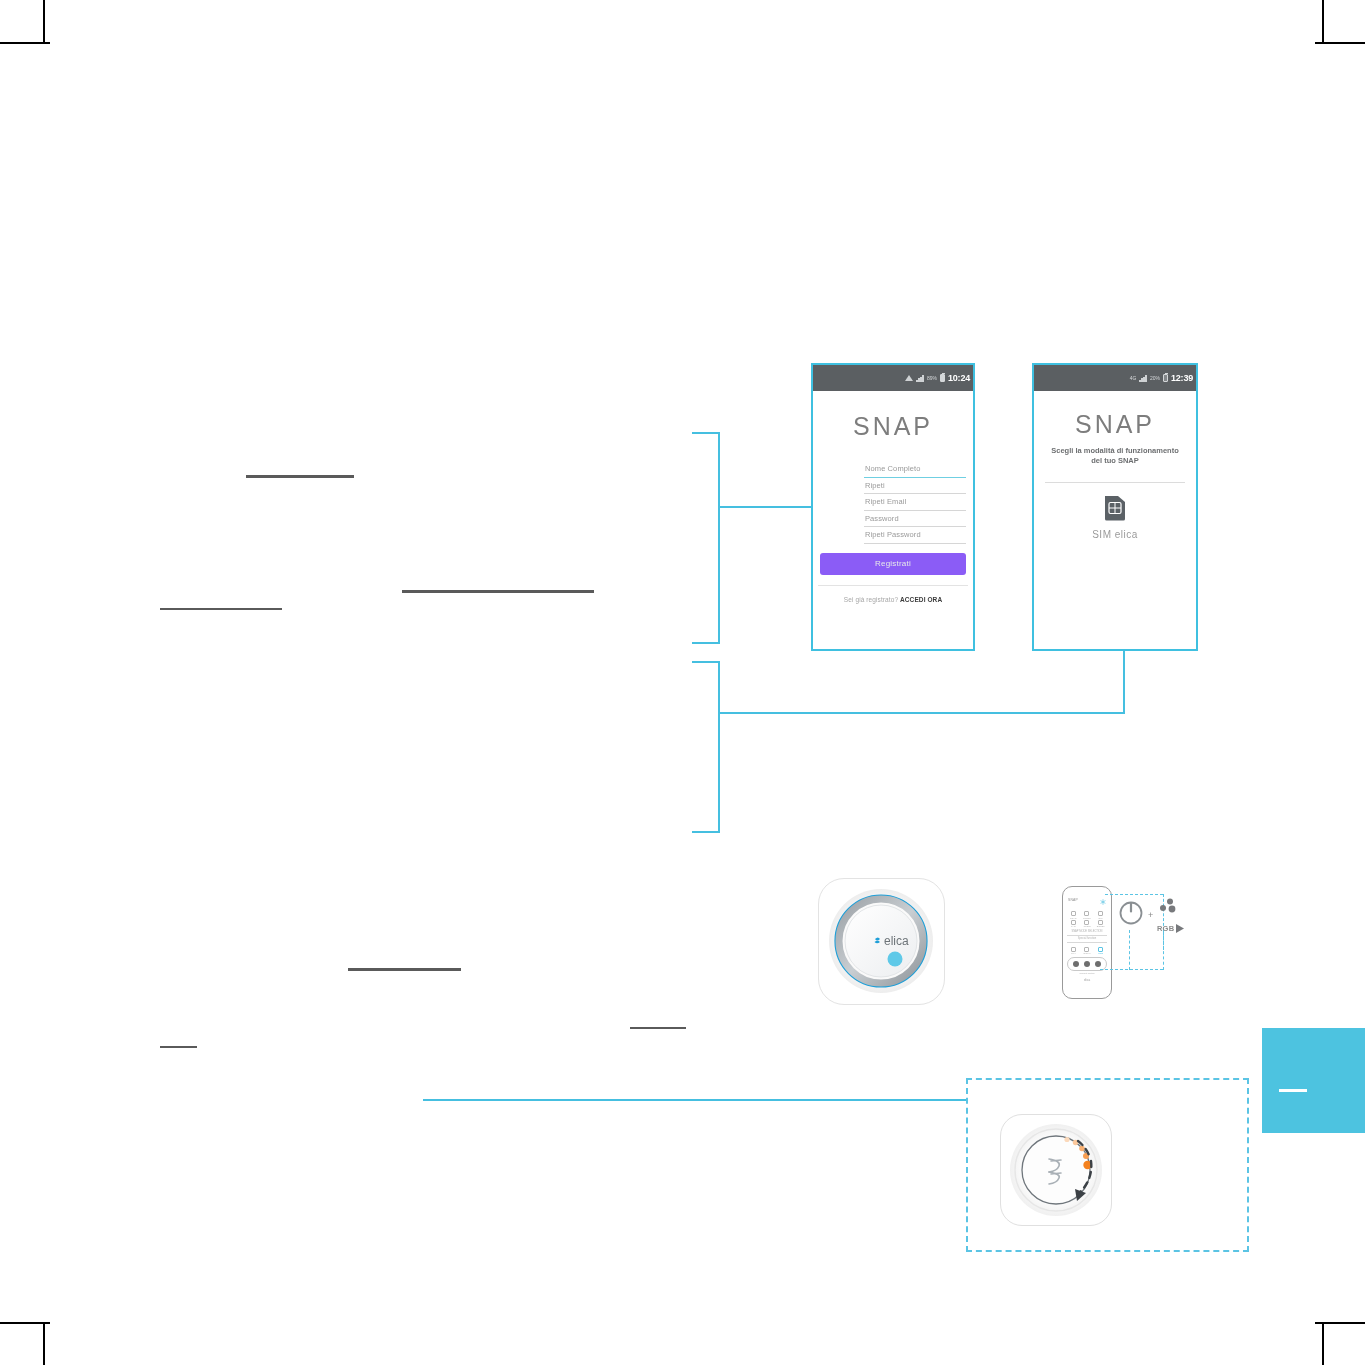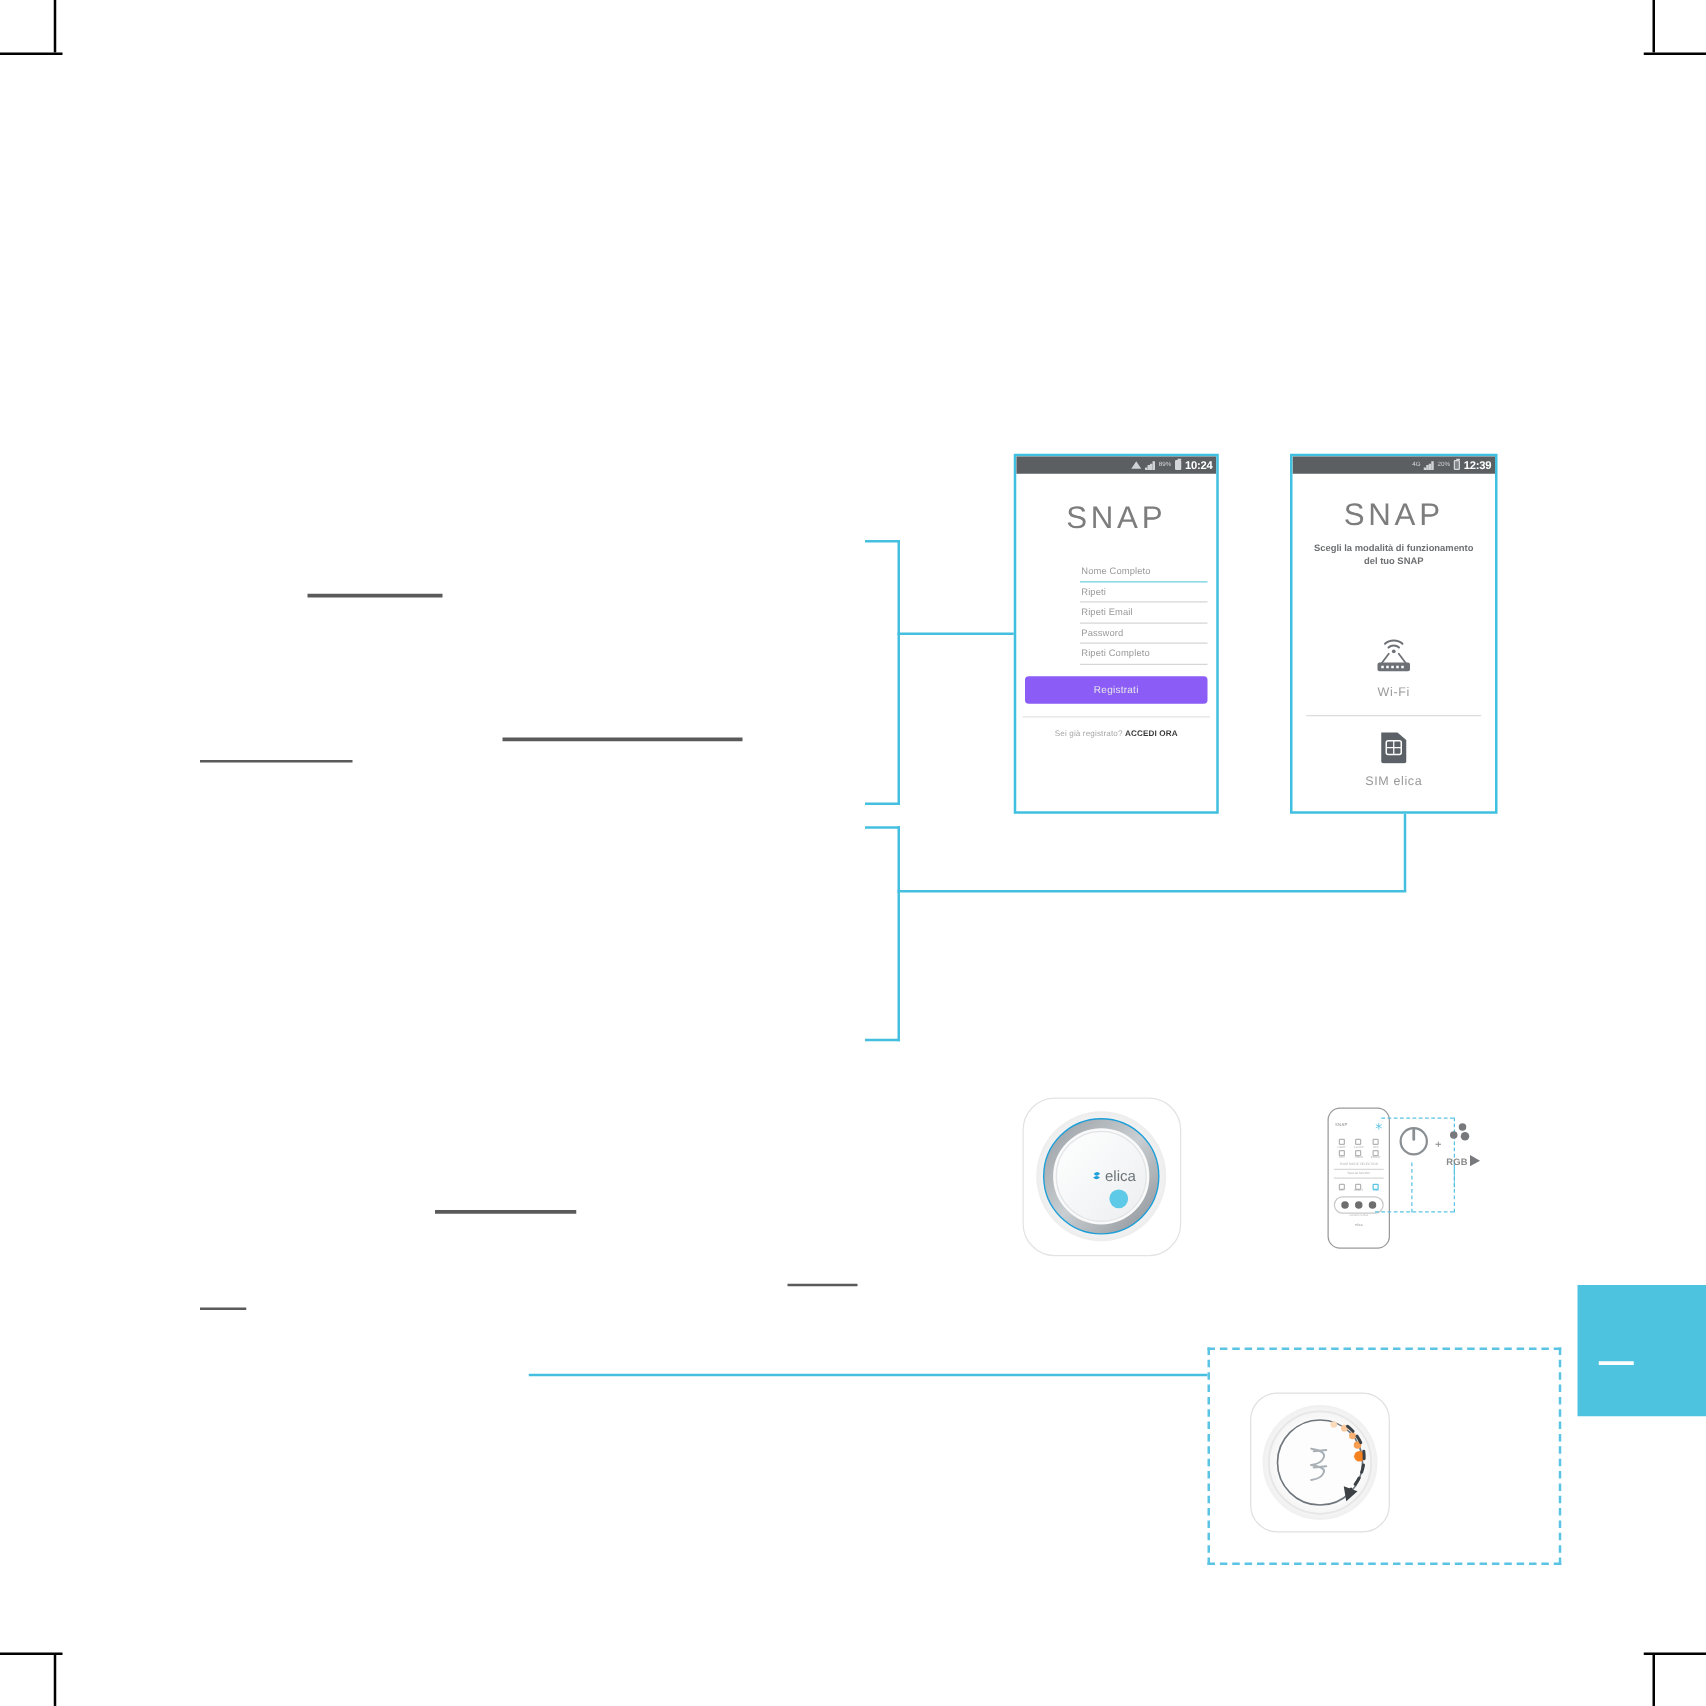--- a/index.html
+++ b/index.html
@@ -25,21 +25,21 @@
   .conn.h { height:2px; }
 
   
   .phone {
     position:absolute;
     border:2px solid #3fc0e0;
     background:#fff;
     overflow:hidden;
   }
   .statusbar {
-    height:14px; background:#5b5f62;
+    height:26px; background:#5b5f62;
     display:flex; align-items:center; justify-content:flex-end;
     padding-right:3px; gap:3px;padding-left:32px;
   }
   .sb-net { color:#d8dadb; font-size:5px; letter-spacing:0; line-height:1;
             font-family:"Liberation Sans", sans-serif; }
   .sb-bars { display:flex; align-items:flex-end; gap:.5px; height:7px; }
   .sb-bars i { display:block; width:1.5px; background:#cfd2d4; }
   .sb-bars i:nth-child(1){height:2px;} .sb-bars i:nth-child(2){height:3.5px;}
   .sb-bars i:nth-child(3){height:5px;} .sb-bars i:nth-child(4){height:6.5px;}
   .sb-pct { color:#d4d7d9; font-size:5px; line-height:1; }
@@ -185,21 +185,21 @@
       <span class="sb-time">10:24</span>
     </div>
 
     <div class="snap-logo">SNAP</div>
 
     <div class="fields">
       <div class="field first">Nome Completo</div>
       <div class="field">Ripeti</div>
       <div class="field">Ripeti Email</div>
       <div class="field">Password</div>
-      <div class="field">Ripeti Completo</div>
+      <div class="field">Ripeti Password</div>
     </div>
 
     <div class="btn-register">Registrati</div>
 
     <div class="divider"></div>
 
     <div class="login-row">
       <span>Sei già registrato?</span>
       <b>ACCEDI ORA</b>
     </div>
@@ -215,44 +215,20 @@
           <i></i>
         </div>
       <span class="sb-pct">20%</span>
       <div class="sb-batt" style="background:#83878a;"></div>
       <span class="sb-time">12:39</span>
     </div>
 
     <div class="snap-logo">SNAP</div>
     <div class="subtitle">Scegli la modalità di funzionamento del tuo SNAP</div>
 
-    <div class="mode-block" style="margin-top:52px;">
-      <span>
-        <svg width="42" height="34" viewBox="0 0 42 34" aria-hidden="true">
-          <g fill="none" stroke="#6d7175" stroke-width="1.6" stroke-linecap="round">
-            <path d="M14 9 C17.5 5.5, 24.5 5.5, 28 9"></path>
-            <path d="M16.8 12 C19 9.9, 23 9.9, 25.2 12"></path>
-          </g>
-          <circle cx="21" cy="15" r="1.5" fill="#6d7175"></circle>
-          <g stroke="#6d7175" stroke-width="1.4" stroke-linecap="round">
-            <line x1="11" y1="25" x2="17" y2="17"></line>
-            <line x1="31" y1="25" x2="25" y2="17"></line>
-          </g>
-          <rect x="8" y="24" width="26" height="7" rx="1.6" fill="#6d7175"></rect>
-          <g fill="#ffffff">
-            <rect x="11" y="26.6" width="2" height="2"></rect>
-            <rect x="15" y="26.6" width="2" height="2"></rect>
-            <rect x="19" y="26.6" width="2" height="2"></rect>
-            <rect x="23" y="26.6" width="2" height="2"></rect>
-            <rect x="27" y="26.6" width="2" height="2"></rect>
-          </g>
-        </svg>
-      </span>
-      <div class="mode-label">Wi-Fi</div>
-    </div>
 
     <div class="mode-div" style="margin-top:12px;"></div>
 
     <div class="mode-block" style="margin-top:12px;">
       <span>
         <svg width="24" height="26" viewBox="0 0 24 26" aria-hidden="true">
           <path d="M2 1 h13 l7 6 v17 a1.5 1.5 0 0 1 -1.5 1.5 h-17 A1.5 1.5 0 0 1 2 24 z" fill="#5b6166"></path>
           <rect x="6" y="7.5" width="12" height="11" rx="1.5" fill="none" stroke="#ffffff" stroke-width="1.2"></rect>
           <g stroke="#ffffff" stroke-width="1">
               <line x1="6" y1="13" x2="18" y2="13"></line>

